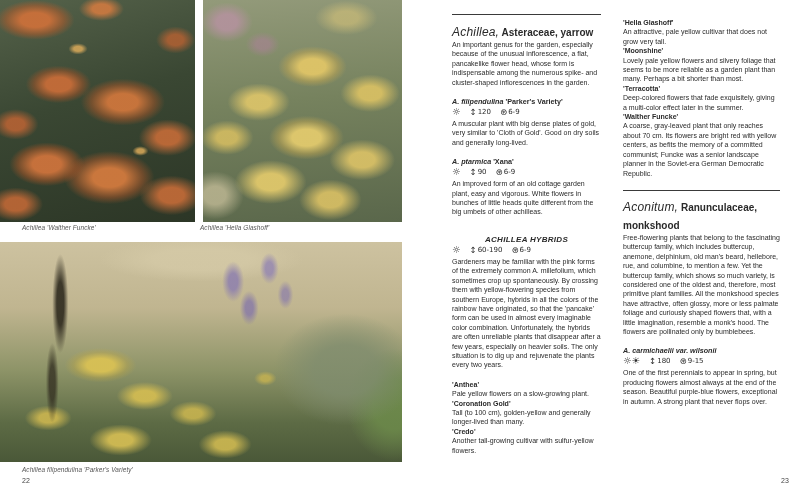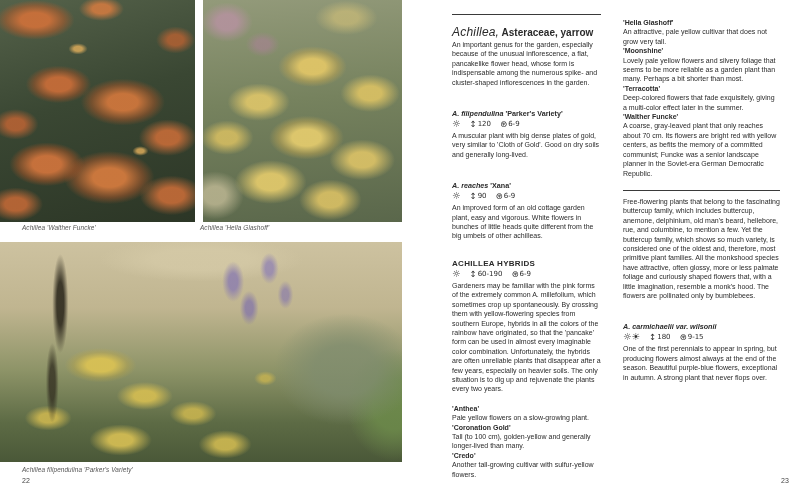--- a/index.html
+++ b/index.html
@@ -71,24 +71,24 @@
   
   .col{position:absolute;top:14px;}
   .col1{left:452px;width:149px;}
   .col2{left:623px;width:157px;top:18px;}
   .rule{border:none;border-top:1.2px solid #3a3a3a;margin:0 0 7px 0;}
   .genus-line{margin:0 0 0 0;}
   .genus{font-size:12px;font-weight:normal;font-style:italic;letter-spacing:.2px;}
   .family{font-size:10px;font-weight:bold;font-style:normal;}
   p.body{font-size:7px;line-height:9.4px;margin:0;}
   .intro{margin-top:8px;}
-  .sp{margin-top:22px;}
+  .sp{margin-top:10px;}
   .sp-name{font-size:7.2px;font-weight:bold;margin:0 0 2px 0;}
   .sp-epithet{font-style:italic;}
-  .hyb-title{font-size:8px;font-weight:bold;letter-spacing:.3px;margin:18px 0 2px 0;}
+  .hyb-title{font-size:8px;font-weight:bold;font-style:italic;letter-spacing:.3px;margin:18px 0 2px 0;text-align:center;}
   .icons{font-size:7px;margin:0 0 3px 0;display:flex;align-items:center;gap:9px;font-family:"DejaVu Sans",sans-serif;}
   .icons .sun{font-size:9.5px;line-height:8px;}
   .icons .pair{display:flex;align-items:center;gap:1px;}
   .icons .glyph{font-size:8.5px;line-height:8px;}
   .cv{margin-top:0;}
   .cv-first{margin-top:10px;}
   .cv-name{font-size:7px;font-weight:bold;line-height:9.4px;}
   .divider2{margin:12px 0 6px 0;}
   .acon-block{margin-top:0;}
 </style>
@@ -126,21 +126,21 @@
         <span class="pair">
             <span class="glyph">⊛</span>
             <span>6-9</span>
           </span>
       </div>
       <p class="body">A muscular plant with big dense plates of gold, very similar to 'Cloth of Gold'. Good on dry soils and generally long-lived.</p>
     </div>
 
     <div class="sp">
       <div class="sp-name">
-        <span class="sp-epithet">A. reaches</span><span> 'Xana'</span>
+        <span class="sp-epithet">A. ptarmica</span><span> 'Xana'</span>
       </div>
       <div class="icons">
         <span class="sun">☼</span>
         <span class="pair">
             <span class="glyph">↕</span>
             <span>90</span>
           </span>
         <span class="pair">
             <span class="glyph">⊛</span>
             <span>6-9</span>
@@ -190,20 +190,23 @@
       <div class="cv-name">'Terracotta'</div>
       <p class="body">Deep-colored flowers that fade exquisitely, giving a multi-color effect later in the summer.</p>
     </div>
     <div class="cv">
       <div class="cv-name">'Walther Funcke'</div>
       <p class="body">A coarse, gray-leaved plant that only reaches about 70 cm. Its flowers are bright red with yellow centers, as befits the memory of a committed communist; Funcke was a senior landscape planner in the Soviet-era German Democratic Republic.</p>
     </div>
 
     <hr class="rule divider2">
 
+    <div class="acon-block">
+      <span class="genus">Aconitum,</span><span class="family"> Ranunculaceae, monkshood</span>
+    </div>
     <p class="body intro">Free-flowering plants that belong to the fascinating buttercup family, which includes buttercup, anemone, delphinium, old man's beard, hellebore, rue, and columbine, to mention a few. Yet the buttercup family, which shows so much variety, is considered one of the oldest and, therefore, most primitive plant families. All the monkshood species have attractive, often glossy, more or less palmate foliage and curiously shaped flowers that, with a little imagination, resemble a monk's hood. The flowers are pollinated only by bumblebees.</p>
 
     <div class="sp">
       <div class="sp-name sp-epithet">A. carmichaelii var. wilsonii</div>
       <div class="icons">
         <span class="sun">☼☀</span>
         <span class="pair">
             <span class="glyph">↕</span>
             <span>180</span>
           </span>

